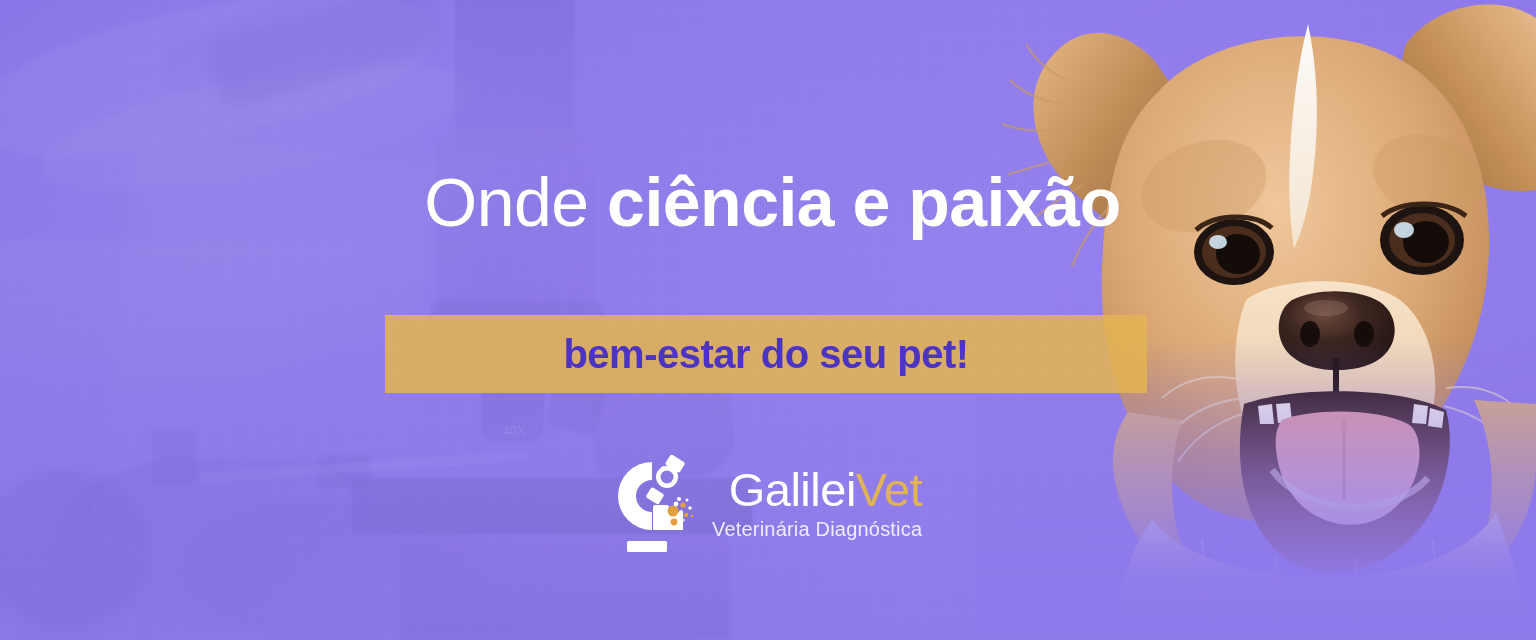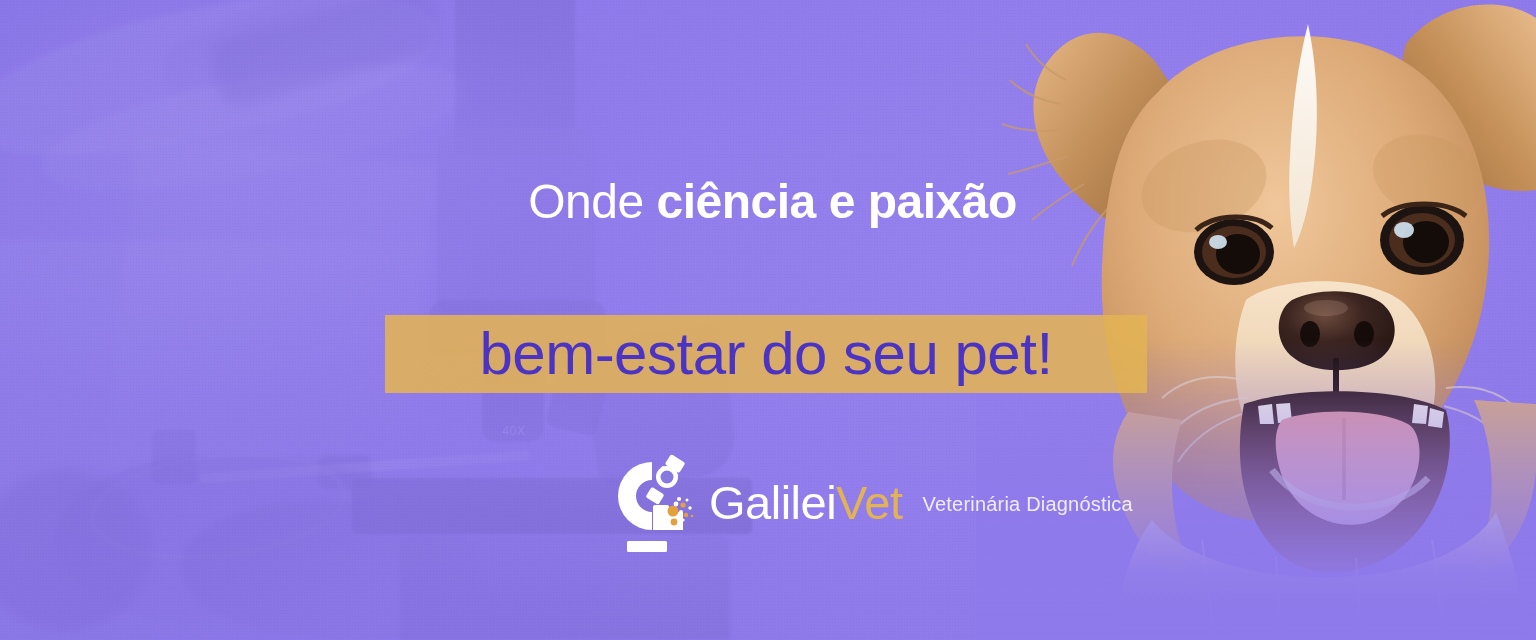--- a/index.html
+++ b/index.html
@@ -173,58 +173,58 @@
     pointer-events:none;
   }
 
   
   .headline{
     position:absolute;left:385px;top:168px;width:775px;
     text-align:center;
   }
   .hl-line{
     color:#ffffff;
-    font-size:48px;
+    font-size:68px;
     line-height:68px;
     letter-spacing:-0.5px;
     white-space:nowrap;
     font-weight:400;
   }
   .hl-line .b{font-weight:700;}
 
   .hl-bar{
     position:absolute;left:385px;top:315px;width:762px;height:78px;
     background:rgba(226,179,84,.88);
     display:flex;align-items:center;justify-content:center;
   }
   .hl-bar-text{
     color:#4b34c4;
-    font-size:60px;
+    font-size:40px;
     line-height:62px;
-    font-weight:400;
+    font-weight:700;
     letter-spacing:-0.5px;
     white-space:nowrap;
   }
 
   
   .logo{
     position:absolute;left:607px;top:448px;
     display:flex;align-items:center;
   }
   .logo-mark{width:92px;height:110px;position:relative;flex:0 0 auto;}
   .logo-mark svg{display:block;width:100%;height:100%;}
-  .logo-words{margin-left:10px;display:flex;flex-direction:row;align-items:center;}
+  .logo-words{margin-left:10px;display:flex;flex-direction:column;align-items:flex-end;}
   .logo-name{
     font-size:47px;line-height:50px;letter-spacing:-0.5px;
     font-weight:400;white-space:nowrap;
   }
   .logo-name .g{color:#ffffff;}
   .logo-name .v{color:#e2b354;}
   .logo-tag{
-    margin-top:2px;margin-left:20px;
+    margin-top:2px;margin-left:3px;
     color:#f0ecff;font-size:20px;line-height:24px;
     letter-spacing:.2px;white-space:nowrap;font-weight:400;
   }
 </style>
 </head>
 <body>
 
 <div id="banner">
 
   <div class="bg-photo">

